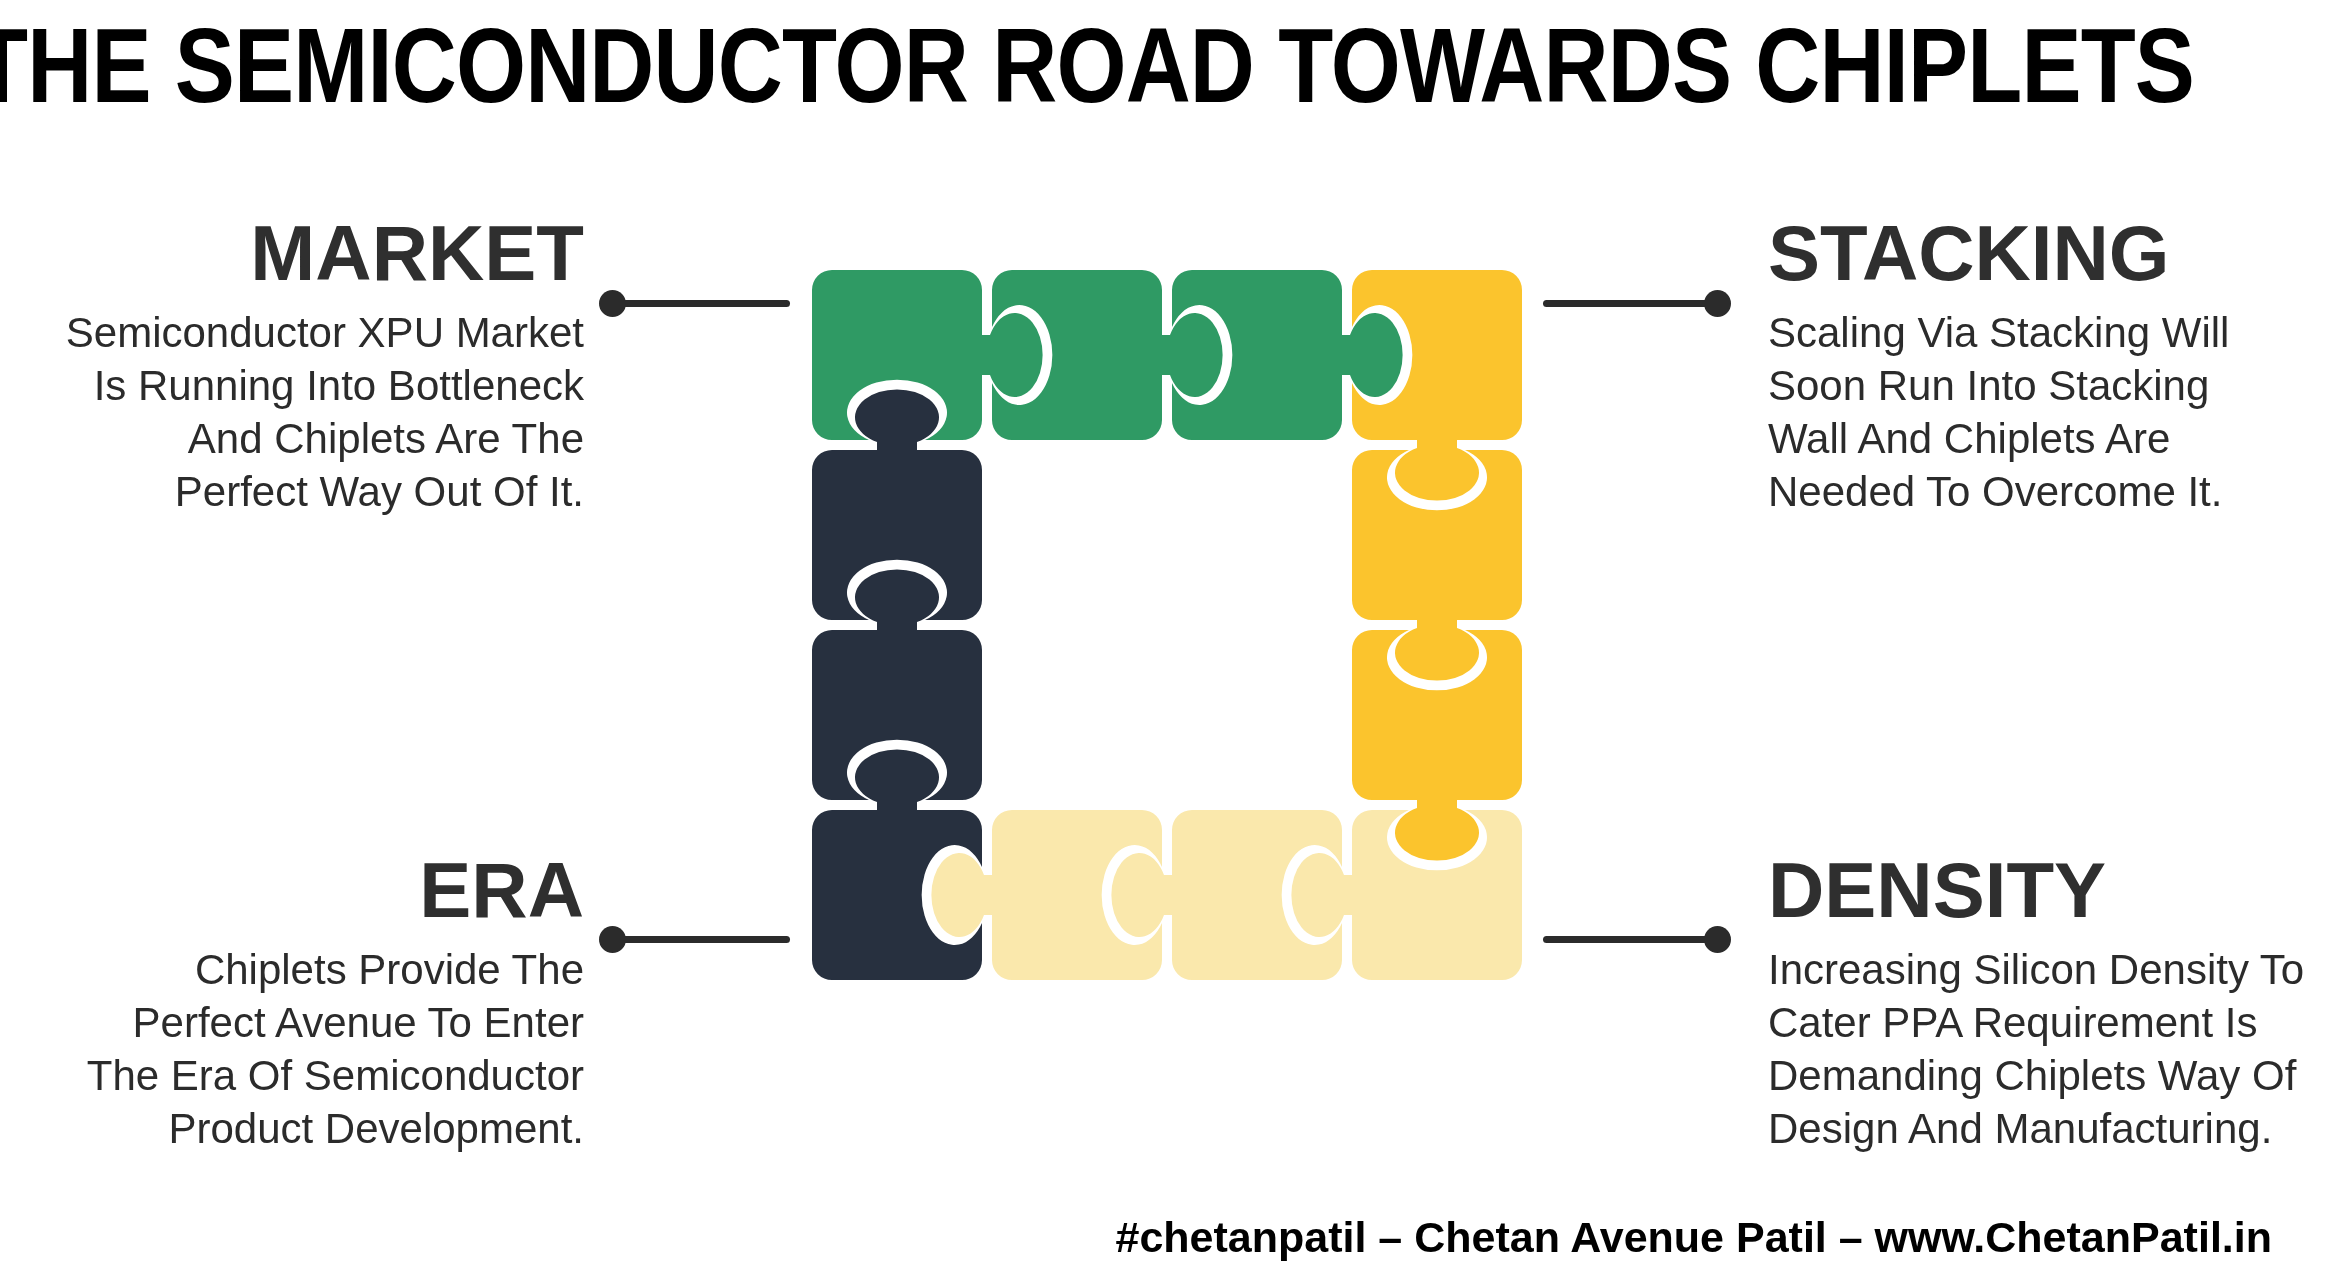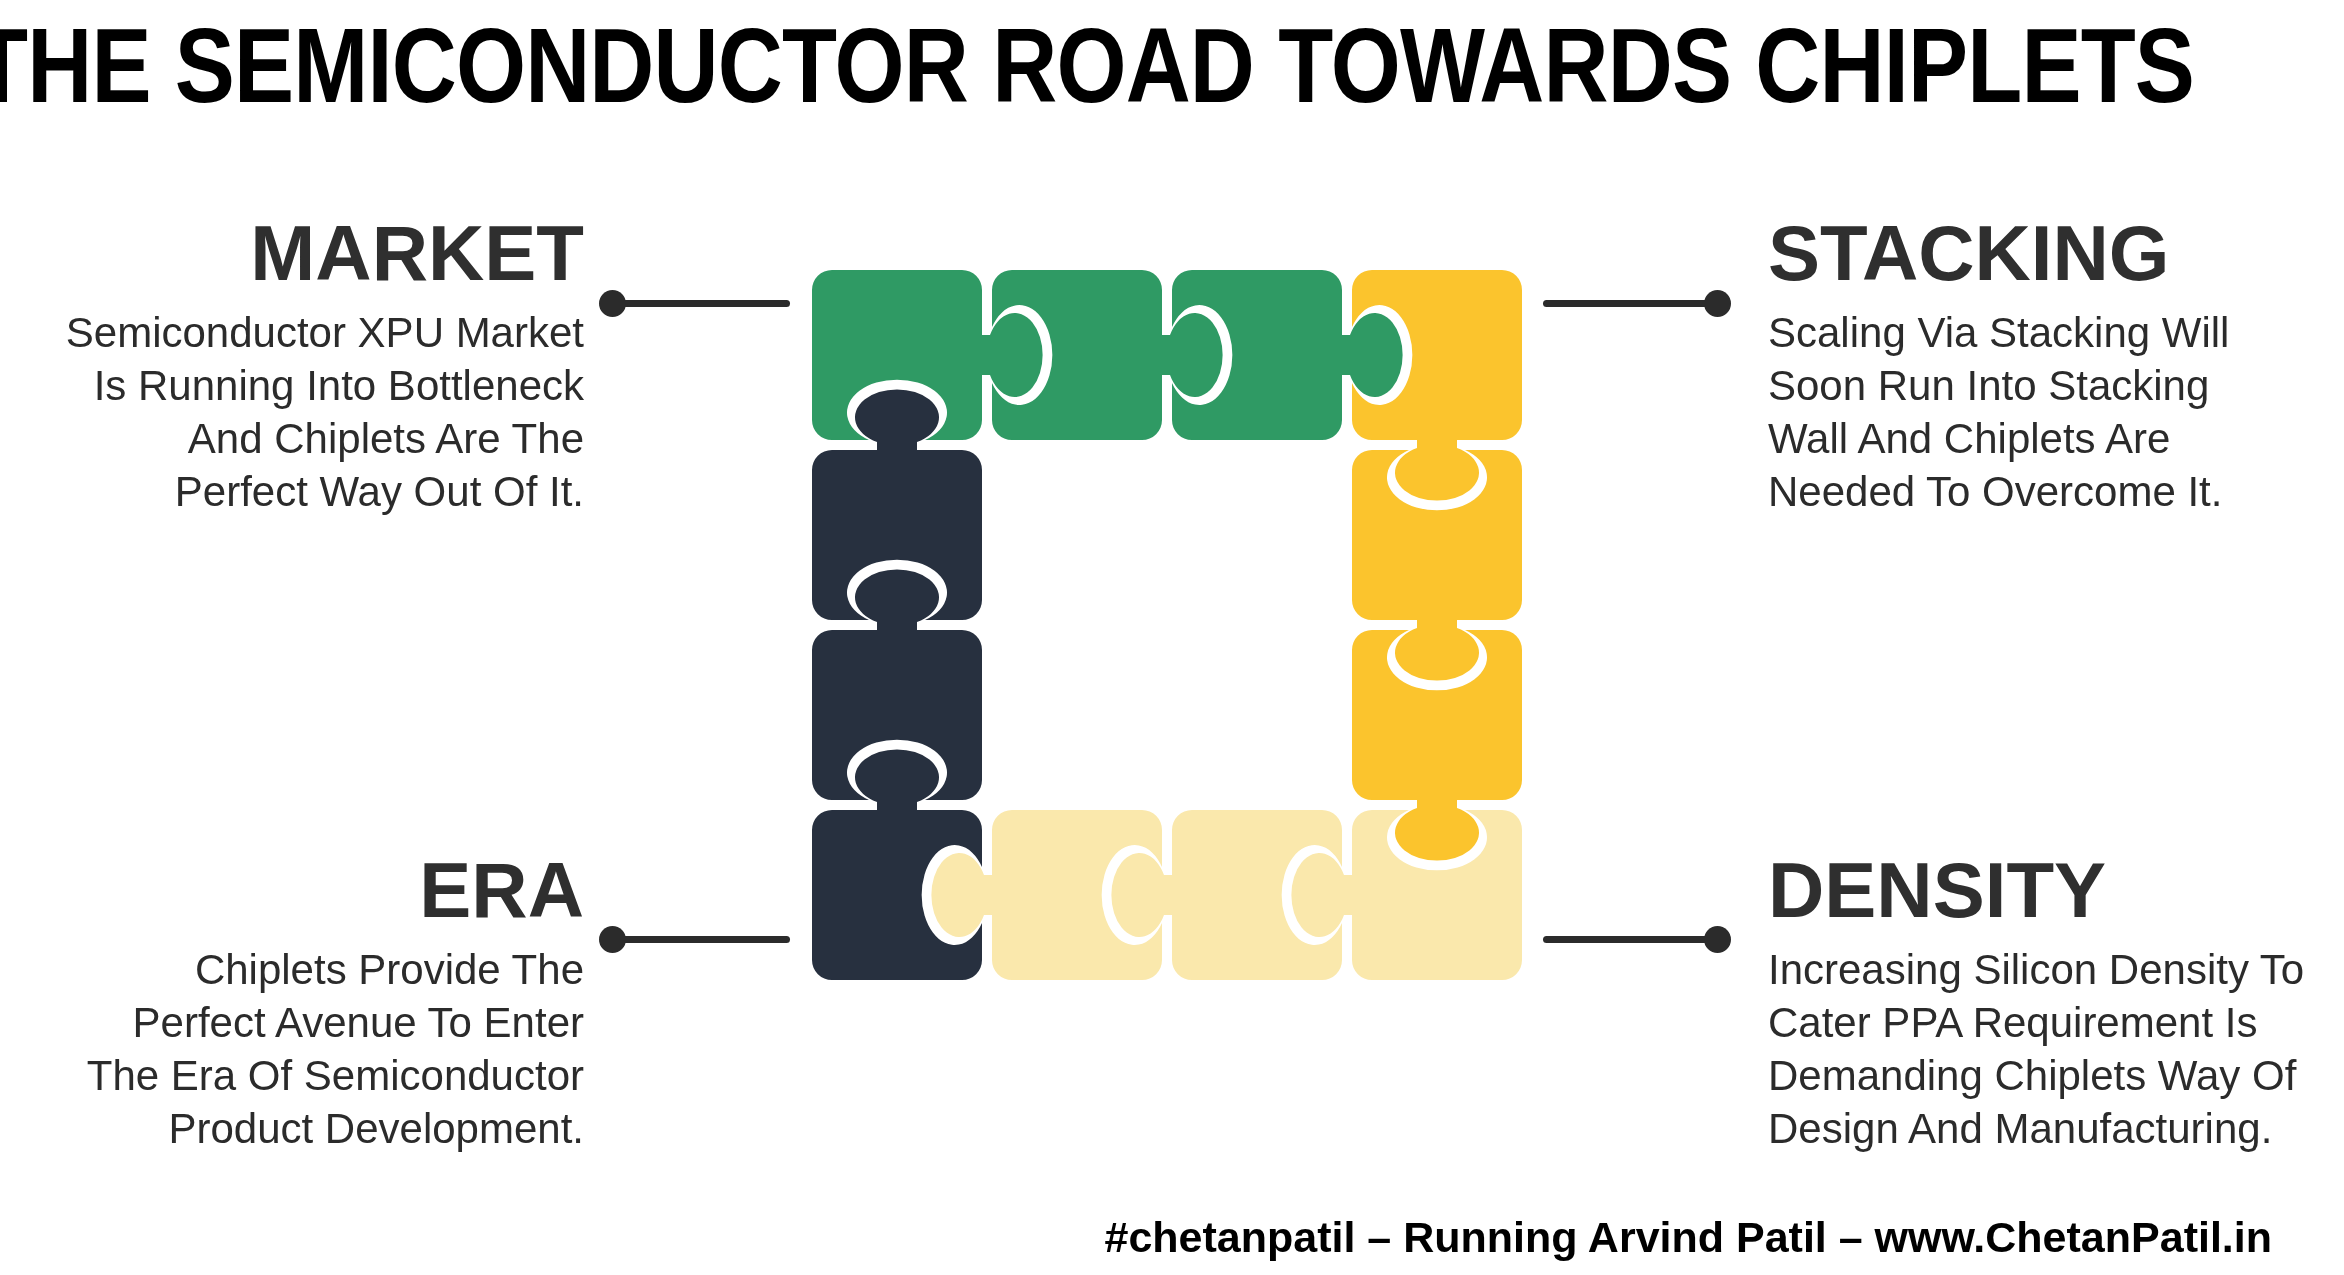--- a/index.html
+++ b/index.html
@@ -105,13 +105,13 @@
     <path d="M 565 185 L 602 185 L 602 185 A 50 33 0 1 0 658 185 L 658 185 L 695 185 A 20 20 0 0 1 715 205 L 715 335 A 20 20 0 0 1 695 355 L 650 355 L 650 363 A 42 28 0 1 1 610 363 L 610 355 L 565 355 A 20 20 0 0 1 545 335 L 545 205 A 20 20 0 0 1 565 185 Z" fill="#FBC42D"></path>
     <path d="M 565 365 L 602 365 L 602 365 A 50 33 0 1 0 658 365 L 658 365 L 695 365 A 20 20 0 0 1 715 385 L 715 515 A 20 20 0 0 1 695 535 L 650 535 L 650 543 A 42 28 0 1 1 610 543 L 610 535 L 565 535 A 20 20 0 0 1 545 515 L 545 385 A 20 20 0 0 1 565 365 Z" fill="#FBC42D"></path>
     <path d="M 565 545 L 602 545 L 602 545 A 50 33 0 1 0 658 545 L 658 545 L 695 545 A 20 20 0 0 1 715 565 L 715 695 A 20 20 0 0 1 695 715 L 565 715 A 20 20 0 0 1 545 695 L 545 650 L 537 650 A 42 28 90 1 1 537 610 L 545 610 L 545 565 A 20 20 0 0 1 565 545 Z" fill="#FAE8AC"></path>
     <path d="M 385 545 L 515 545 A 20 20 0 0 1 535 565 L 535 602 L 535 602 A 50 33 90 1 0 535 658 L 535 658 L 535 695 A 20 20 0 0 1 515 715 L 385 715 A 20 20 0 0 1 365 695 L 365 650 L 357 650 A 42 28 90 1 1 357 610 L 365 610 L 365 565 A 20 20 0 0 1 385 545 Z" fill="#FAE8AC"></path>
     <path d="M 205 545 L 335 545 A 20 20 0 0 1 355 565 L 355 602 L 355 602 A 50 33 90 1 0 355 658 L 355 658 L 355 695 A 20 20 0 0 1 335 715 L 205 715 A 20 20 0 0 1 185 695 L 185 650 L 177 650 A 42 28 90 1 1 177 610 L 185 610 L 185 565 A 20 20 0 0 1 205 545 Z" fill="#FAE8AC"></path>
     <path d="M 25 545 L 70 545 L 70 537 A 42 28 0 1 1 110 537 L 110 545 L 155 545 A 20 20 0 0 1 175 565 L 175 602 L 175 602 A 50 33 90 1 0 175 658 L 175 658 L 175 695 A 20 20 0 0 1 155 715 L 25 715 A 20 20 0 0 1 5 695 L 5 565 A 20 20 0 0 1 25 545 Z" fill="#27303F"></path>
     <path d="M 25 365 L 70 365 L 70 357 A 42 28 0 1 1 110 357 L 110 365 L 155 365 A 20 20 0 0 1 175 385 L 175 515 A 20 20 0 0 1 155 535 L 118 535 L 118 535 A 50 33 0 1 0 62 535 L 62 535 L 25 535 A 20 20 0 0 1 5 515 L 5 385 A 20 20 0 0 1 25 365 Z" fill="#27303F"></path>
     <path d="M 25 185 L 70 185 L 70 177 A 42 28 0 1 1 110 177 L 110 185 L 155 185 A 20 20 0 0 1 175 205 L 175 335 A 20 20 0 0 1 155 355 L 118 355 L 118 355 A 50 33 0 1 0 62 355 L 62 355 L 25 355 A 20 20 0 0 1 5 335 L 5 205 A 20 20 0 0 1 25 185 Z" fill="#27303F"></path>
   </svg>
 
-<div class="footer">#chetanpatil – Running Arvind Patil – www.ChetanPatil.in</div>
+<div class="footer">#chetanpatil – Chetan Avenue Patil – www.ChetanPatil.in</div>
 
 </body></html>

